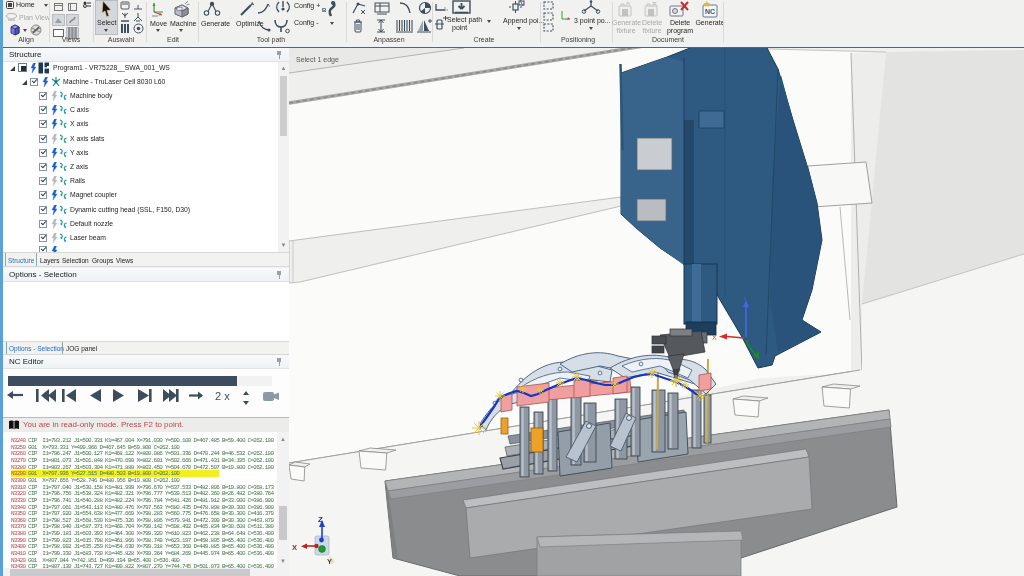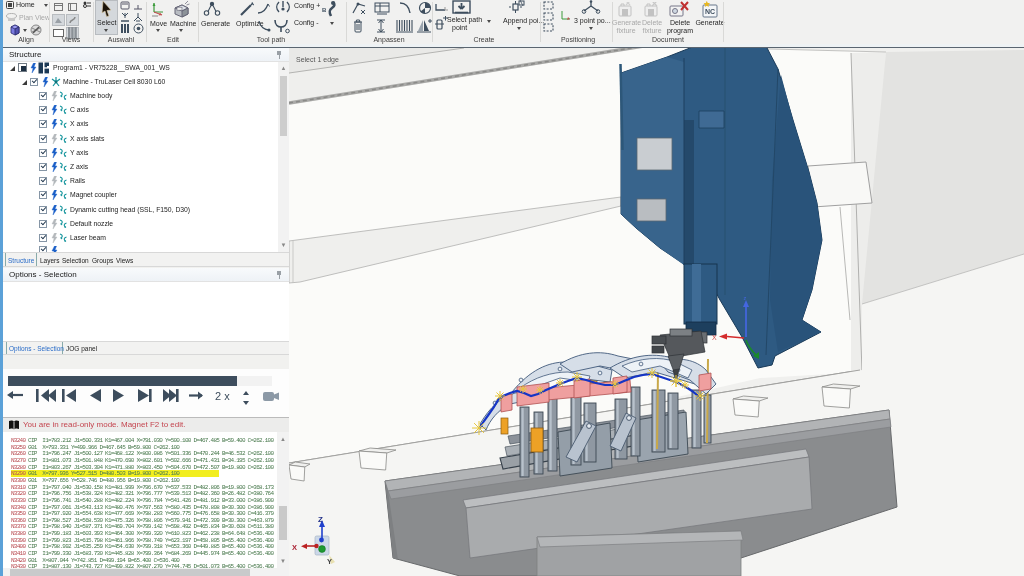--- a/index.html
+++ b/index.html
@@ -502,20 +502,21 @@
 <div class="abs" style="left:62px;top:257px;font-size:6.5px;color:#1c1c1c">Selection</div>
 <div class="abs" style="left:92px;top:257px;font-size:6.5px;color:#1c1c1c">Groups</div>
 <div class="abs" style="left:116px;top:257px;font-size:6.5px;color:#1c1c1c">Views</div>
 <div class="hdr" style="top:268px;height:14px">Options - Selection<span class="pin"></span></div>
 <div class="abs" style="left:3px;top:282px;width:286px;height:59px;background:#fff"></div>
 <div class="abs" style="left:3px;top:341px;width:286px;height:14px;background:#f2f2f1;border-top:1px solid #d8d8d8;border-bottom:1px solid #d8d8d8"></div>
 <div class="abs" style="left:6px;top:342px;width:1px;height:12px;background:#8aa"></div>
 <div class="abs" style="left:62px;top:342px;width:1px;height:12px;background:#8aa"></div>
 <div class="abs" style="left:9px;top:345px;font-size:6.5px;color:#2a6cc8">Options - Selection</div>
 <div class="abs" style="left:66px;top:345px;font-size:6.5px;color:#1c1c1c">JOG panel</div>
+<div class="hdr" style="top:355px;height:14px">NC Editor<span class="pin"></span></div>
 <div class="abs" style="left:3px;top:369px;width:286px;height:48px;background:#fdfdfd"></div>
 <div class="abs" style="left:8px;top:376px;width:264px;height:10px;background:#f2f2f2"></div>
 <div class="abs" style="left:8px;top:376px;width:229px;height:10px;background:#3d4d5d"></div>
 <svg class="abs" style="left:0px;top:388px" width="289" height="24" viewBox="0 0 289 24">
       <g fill="#3d4d5d" stroke="#3d4d5d">
         <path d="M11 7 h12" stroke-width="2.2" fill="none"></path>
         <path d="M17 3 L11 7 L17 11 Z" stroke="none" transform="translate(-4,0)"></path>
         <rect x="36" y="1" width="2.6" height="13" stroke="none"></rect>
         <path d="M49 1 L41 7.5 L49 14 Z" stroke="none"></path>
         <path d="M56 1 L48 7.5 L56 14 Z" stroke="none"></path>
@@ -537,21 +538,21 @@
       <g fill="#8c99a6">
         <rect x="263" y="4" width="11" height="9" rx="2"></rect>
         <path d="M274 6.5 L279 4.5 V12 L274 10 Z"></path>
       </g>
     </svg>
 <div class="abs" style="left:3px;top:417px;width:286px;height:15px;background:#ececeb;border-top:1px solid #bbb"></div>
 <svg class="abs" style="left:8px;top:420px" width="12" height="11" viewBox="0 0 12 11">
       <path d="M1 1 C3 0 5 0.5 6 1.5 C7 0.5 9 0 11 1 V9 C9 8 7 8.5 6 9.5 C5 8.5 3 8 1 9 Z" fill="#111"></path>
       <path d="M6 1.5 V9.5" stroke="#fff" stroke-width="0.8"></path>
     </svg>
-<div class="abs" style="left:23px;top:420px;font-size:8px;color:#c4454f">You are in read-only mode. Magnet F2 to edit.</div>
+<div class="abs" style="left:23px;top:420px;font-size:8px;color:#c4454f">You are in read-only mode. Press F2 to point.</div>
 <div class="abs" style="left:3px;top:432px;width:286px;height:136px;background:#fff;overflow:hidden"></div>
 <div class="ncl" style="top:437px;"><span class="ncn">N3240</span> CIP  I1=783.212 J1=500.331 K1=467.004 X=791.030 Y=500.100 D=467.485 B=59.400 C=262.100</div>
 <div class="ncl" style="top:443.65px;"><span class="ncn">N3250</span> G01  X=793.331 Y=499.966 D=467.645 B=59.800 C=262.100</div>
 <div class="ncl" style="top:450.29999999999995px;"><span class="ncn">N3260</span> CIP  I1=796.247 J1=500.127 K1=468.122 X=800.086 Y=501.336 D=470.244 B=46.532 C=262.100</div>
 <div class="ncl" style="top:456.94999999999993px;"><span class="ncn">N3270</span> CIP  I1=801.073 J1=501.848 K1=470.690 X=802.601 Y=502.666 D=471.431 B=34.195 C=262.100</div>
 <div class="ncl" style="top:463.5999999999999px;"><span class="ncn">N3280</span> CIP  I1=803.267 J1=503.304 K1=471.880 X=803.450 Y=504.670 D=472.507 B=19.800 C=262.100</div>
 <div class="ncl" style="top:470.2499999999999px;background:#f2ee1f;padding-right:40px;"><span class="ncn">N3290</span> G01  X=797.936 Y=527.515 D=480.503 B=19.800 C=262.100</div>
 <div class="ncl" style="top:476.89999999999986px;"><span class="ncn">N3300</span> G01  X=797.656 Y=528.746 D=480.956 B=19.800 C=262.100</div>
 <div class="ncl" style="top:483.54999999999984px;"><span class="ncn">N3310</span> CIP  I1=797.040 J1=530.158 K1=481.999 X=796.670 Y=537.533 D=482.806 B=19.800 C=368.173</div>
 <div class="ncl" style="top:490.1999999999998px;"><span class="ncn">N3320</span> CIP  I1=796.756 J1=538.324 K1=482.321 X=796.777 Y=539.513 D=482.360 B=26.482 C=380.764</div>

